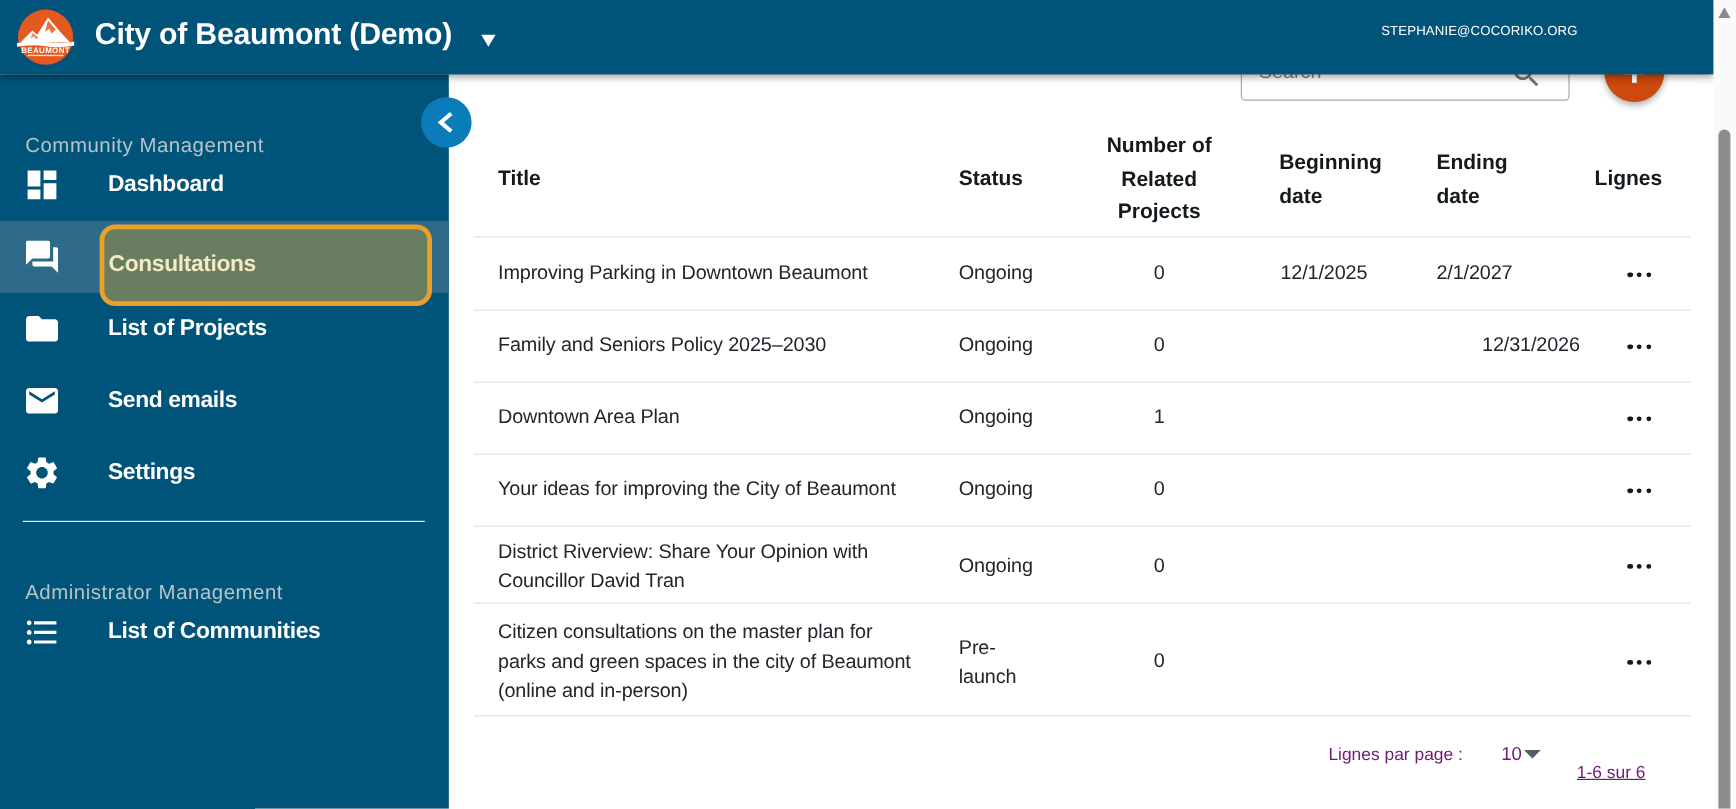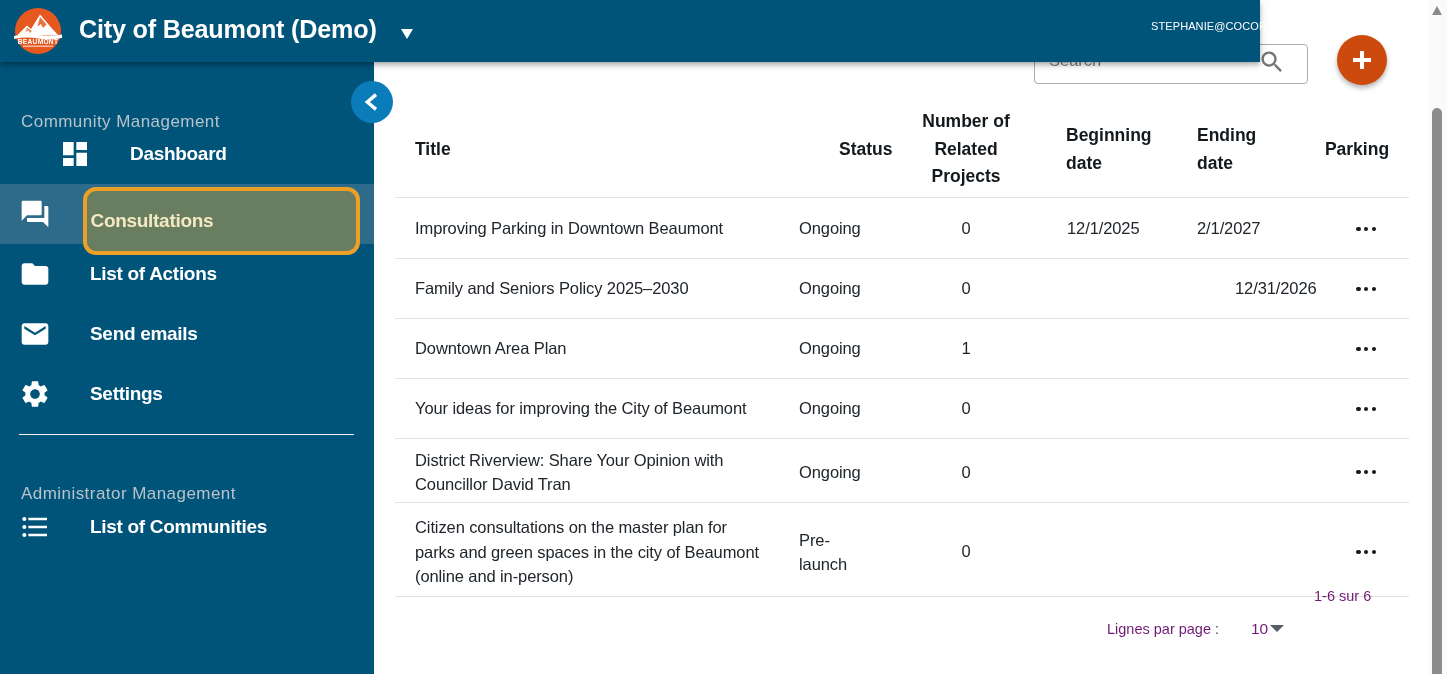--- a/index.html
+++ b/index.html
@@ -43,21 +43,21 @@
   .t{position:absolute;font-size:16.5px;letter-spacing:-0.1px;color:var(--txt);white-space:nowrap;}
   .th{position:absolute;font-size:17.5px;font-weight:700;color:#13191d;white-space:nowrap;}
   .ctr{transform:translate(-50%,-50%);text-align:center;}
   .lft{transform:translate(0,-50%);}
   .hline{position:absolute;left:395px;width:1014px;height:1px;background:#e1e1e1;}
   .dots{position:absolute;width:32px;height:6px;transform:translate(-50%,-50%);}
   .dots i{position:absolute;top:0.8px;width:4.5px;height:4.5px;border-radius:50%;background:#15191c;}
   .dots i:nth-child(1){left:4px;}.dots i:nth-child(2){left:11.8px;}.dots i:nth-child(3){left:19.6px;}
 
   
-  #header{left:0;top:0;width:1260px;height:62px;background:var(--blue);z-index:10;
+  #header{left:0;top:0;width:1428px;height:62px;background:var(--blue);z-index:10;
     box-shadow:0 2px 4px -1px rgba(0,0,0,.2),0 4px 5px 0 rgba(0,0,0,.14),0 1px 10px 0 rgba(0,0,0,.12);}
   #htitle{position:absolute;left:79px;top:15px;font-size:25.2px;font-weight:700;color:#fff;letter-spacing:-0.2px;}
   #hcaret{position:absolute;left:401px;top:29px;width:0;height:0;
     border-left:6.5px solid transparent;border-right:6.5px solid transparent;border-top:10px solid #fff;}
   #hemail{position:absolute;left:1151px;top:20px;font-size:11px;color:#fff;letter-spacing:.1px;}
 
   
   #side{left:0;top:62px;width:374px;height:612px;background:var(--blue);z-index:5;}
   .sect{position:absolute;left:21px;font-size:17px;letter-spacing:.45px;color:#b7c3cb;margin-top:28px;}
   .mitem{position:absolute;left:0;width:374px;height:60px;}
@@ -88,25 +88,25 @@
     </div>
   <svg class="mag abs" width="28" height="28" viewBox="0 0 24 24">
     <path fill="#757575" d="M15.5 14h-.79l-.28-.27C15.41 12.59 16 11.11 16 9.5 16 5.91 13.09 3 9.5 3S3 5.91 3 9.5 5.91 16 9.5 16c1.61 0 3.09-.59 4.23-1.57l.27.28v.79l5 4.99L20.49 19l-4.99-5zm-6 0C7.01 14 5 11.99 5 9.5S7.01 5 9.5 5 14 7.01 14 9.5 11.99 14 9.5 14z"></path>
   </svg>
   <div class="fab abs">
       <span class="v"></span>
       <span class="h"></span>
     </div>
 
   <div class="th lft" style="left:415px;top:149px;">Title</div>
-  <div class="th lft" style="left:799px;top:149px;margin-left:40px;">Status</div>
+  <div class="th lft" style="left:799px;top:149px;">Status</div>
   <div class="th ctr" style="left:966px;top:149px;line-height:27.5px;">Number of<br>Related<br>Projects</div>
   <div class="th" style="left:1066px;top:122px;line-height:27.5px;">Beginning<br>date</div>
   <div class="th" style="left:1197px;top:122px;line-height:27.5px;">Ending<br>date</div>
-  <div class="th ctr" style="left:1357px;top:149px;">Parking</div>
+  <div class="th ctr" style="left:1357px;top:149px;">Lignes</div>
 
   <div class="hline" style="top:197px;"></div>
   <div class="hline" style="top:258px;"></div>
   <div class="hline" style="top:318px;"></div>
   <div class="hline" style="top:378px;"></div>
   <div class="hline" style="top:438px;"></div>
   <div class="hline" style="top:502px;"></div>
   <div class="hline" style="top:596px;"></div>
 
   <div class="t lft" style="left:415px;top:228px;">Improving Parking in Downtown Beaumont</div>
@@ -162,21 +162,21 @@
   <div class="t ctr" style="left:966px;top:551px;">0</div>
   <div class="dots" style="left:1368px;top:552px;">
       <i></i>
       <i></i>
       <i></i>
     </div>
 
   <div class="foot" style="left:1107px;top:621px;">Lignes par page :</div>
   <div class="foot" style="left:1251px;top:620px;font-size:15.5px;">10</div>
   <div class="foot" style="left:1270px;top:625px;width:0;height:0;border-left:7px solid transparent;border-right:7px solid transparent;border-top:7px solid #555e66;"></div>
-  <div class="foot" style="left:1314px;top:588px;">1-6 sur 6</div>
+  <div class="foot" style="left:1314px;top:636px;text-decoration:underline;">1-6 sur 6</div>
 
   <div id="header" class="abs">
     <svg width="48" height="48" viewBox="0 0 48 48" style="position:absolute;left:14px;top:7px;">
       <circle cx="24" cy="24" r="23" fill="var(--logo-orange)"></circle>
       <g fill="#fff">
         <path d="M3 28.5 L13 18.5 L17 22 L26 7.5 L38 21.5 L44.5 28.5 Z"></path>
         <path d="M26 10 L23.5 19.5 L27 17 L29 21 L32.5 17.5 Z" fill="var(--logo-orange)" opacity="0.85"></path>
         <path d="M13 20.5 L11.5 25 L14.5 23.5 L16 26 L18 24 Z" fill="var(--logo-orange)" opacity="0.7"></path>
         <path d="M0 29 Q12 26 24 28 Q36 30 48 27.5 L48 31 Q36 33.5 24 31.5 Q12 29.5 0 32 Z"></path>
         <text x="24" y="37.2" font-size="6.6" font-weight="700" text-anchor="middle" font-family="Liberation Sans" letter-spacing="0.3">BEAUMONT</text>
@@ -184,41 +184,41 @@
       </g>
     </svg>
     <div id="htitle">City of Beaumont (Demo)</div>
     <div id="hcaret"></div>
     <div id="hemail">STEPHANIE@COCORIKO.ORG</div>
   </div>
 
   <div id="side" class="abs">
     <div class="sect" style="top:22px;">Community Management</div>
 
-    <div class="mitem" style="top:62px;margin-left:40px;">
+    <div class="mitem" style="top:62px;">
       <svg width="32" height="32" viewBox="0 0 24 24">
           <path fill="#fff" d="M3 13h8V3H3v10zm0 8h8v-6H3v6zm10 0h8V11h-8v10zm0-18v6h8V3h-8z"></path>
         </svg>
       <span class="lbl">Dashboard</span>
     </div>
 
     <div class="mitem sel" style="top:122px;">
       <svg width="32" height="32" viewBox="0 0 24 24">
           <path fill="#fff" d="M21 6h-2v9H6v2c0 .55.45 1 1 1h11l4 4V7c0-.55-.45-1-1-1zm-4 6V3c0-.55-.45-1-1-1H3c-.55 0-1 .45-1 1v14l4-4h10c.55 0 1-.45 1-1z"></path>
         </svg>
       <div class="hl">
           <span class="lbl2">Consultations</span>
         </div>
     </div>
 
     <div class="mitem" style="top:182px;">
       <svg width="32" height="32" viewBox="0 0 24 24">
           <path fill="#fff" d="M10 4H4c-1.1 0-1.99.9-1.99 2L2 18c0 1.1.9 2 2 2h16c1.1 0 2-.9 2-2V8c0-1.1-.9-2-2-2h-8l-2-2z"></path>
         </svg>
-      <span class="lbl">List of Actions</span>
+      <span class="lbl">List of Projects</span>
     </div>
 
     <div class="mitem" style="top:242px;">
       <svg width="32" height="32" viewBox="0 0 24 24">
           <path fill="#fff" d="M20 4H4c-1.1 0-1.99.9-1.99 2L2 18c0 1.1.9 2 2 2h16c1.1 0 2-.9 2-2V6c0-1.1-.9-2-2-2zm0 4l-8 5-8-5V6l8 5 8-5v2z"></path>
         </svg>
       <span class="lbl">Send emails</span>
     </div>
 
     <div class="mitem" style="top:302px;">

